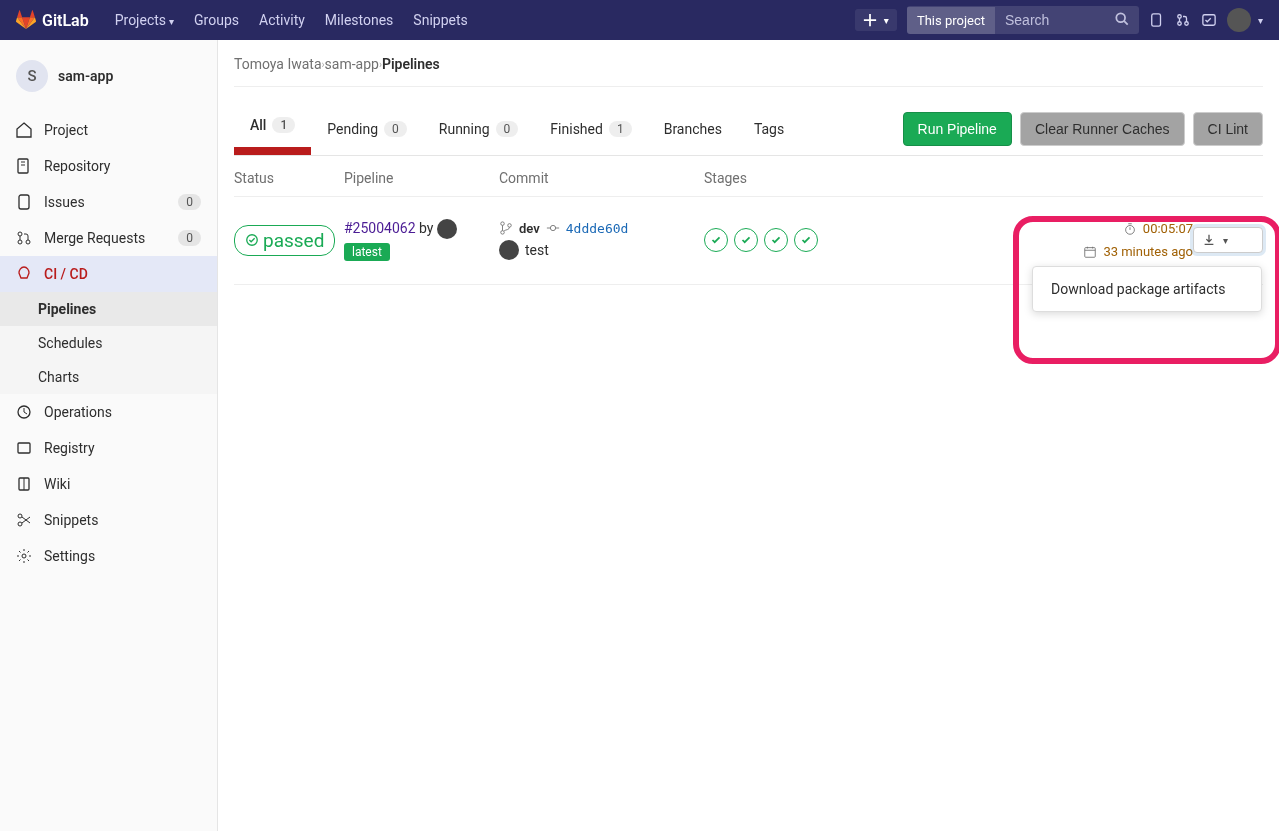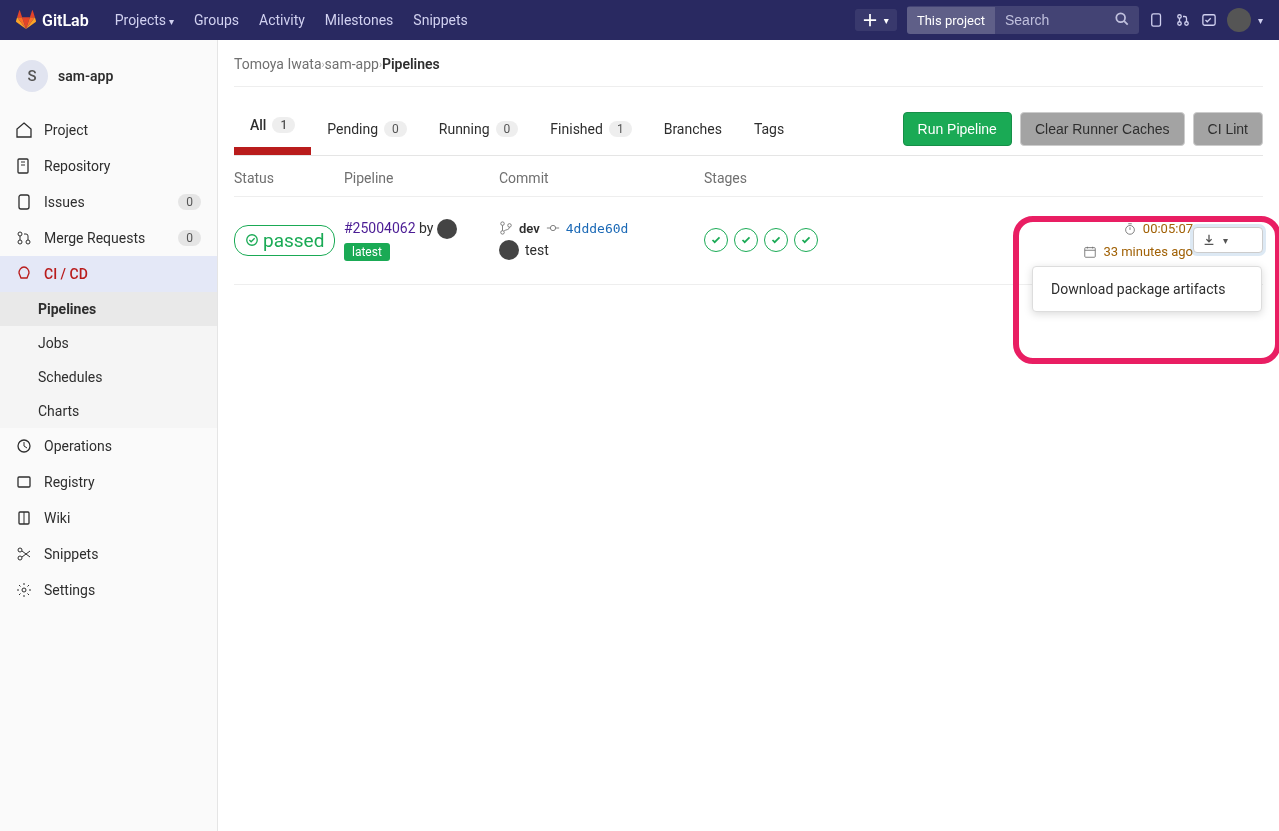--- a/index.html
+++ b/index.html
@@ -188,21 +188,20 @@
           <span class="badge-count">0</span>
         </li>
       <li class="side-item active">
           <svg viewBox="0 0 16 16">
             <path d="M8 1c3 0 5 3 5 6l-2 5H5L3 7c0-3 2-6 5-6z" fill="none" stroke="currentColor" stroke-width="1.3"></path>
           </svg>
           <span>CI / CD</span>
         </li>
       <ul class="sub-nav">
         <li class="sub-item active">Pipelines</li>
-        <li class="sub-item">Jobs</li>
         <li class="sub-item">Schedules</li>
         <li class="sub-item">Charts</li>
       </ul>
       <li class="side-item">
           <svg viewBox="0 0 16 16">
             <circle cx="8" cy="8" r="6" fill="none" stroke="currentColor" stroke-width="1.3"></circle>
             <path d="M8 4v4l3 2" stroke="currentColor" fill="none"></path>
           </svg>
           <span>Operations</span>
         </li>

